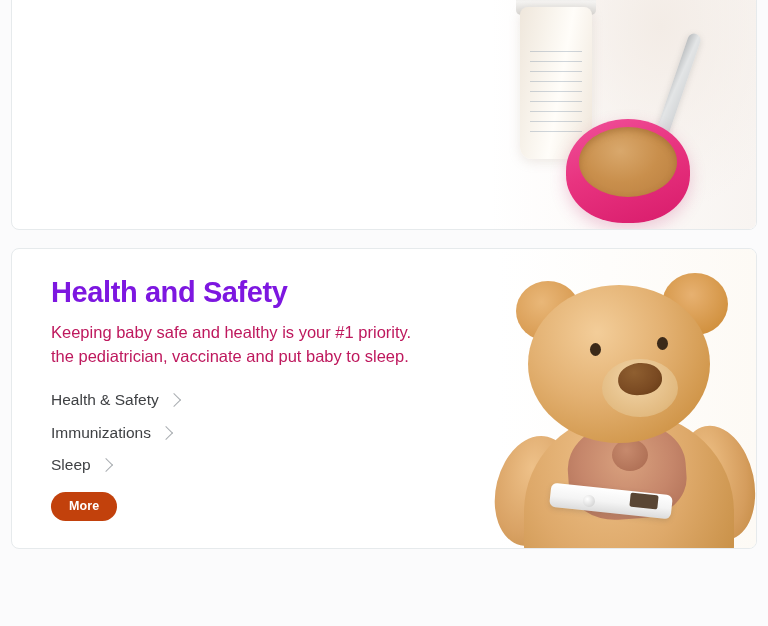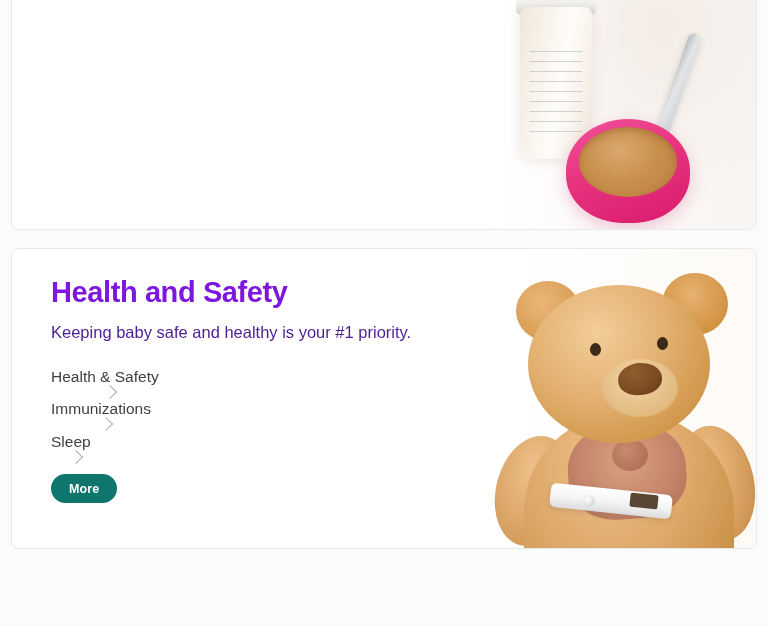--- a/index.html
+++ b/index.html
@@ -57,41 +57,40 @@
     font-family: "Liberation Sans", sans-serif;
     font-size: 29px;
     line-height: 34px;
     font-weight: bold;
     letter-spacing: -0.4px;
     color: #7d17e0;
   }
 
   
   .card-desc {
-    margin: 0 0 22px 0;
+    margin: 0 0 16px 0;
     font-size: 16.5px;
     line-height: 23.5px;
-    color: #4c1d95;
+    color: #be185d;
     max-width: 430px;
   }
   .card-desc span { display: block; }
 
   
   .link-list {
     list-style: none;
     margin: 0;
     padding: 0;
   }
   .link-item {
     display: flex;
     align-items: center;
     height: 32.5px;
     cursor: pointer;
     width: max-content;
-    flex-direction: column;
   }
   .link-label {
     font-size: 15.5px;
     line-height: 20px;
     color: #3f4144;
     white-space: nowrap;
   }
   .chev {
     display: inline-block;
     margin-left: 10px;
@@ -108,21 +107,21 @@
   
   .more-btn {
     display: inline-flex;
     align-items: center;
     justify-content: center;
     margin-top: 10px;
     height: 29px;
     padding: 0 18px;
     border: none;
     border-radius: 999px;
-    background: #0f766e;
+    background: #c2410c;
     color: #ffffff;
     font-family: "Liberation Sans", sans-serif;
     font-size: 12.5px;
     font-weight: bold;
     letter-spacing: 0.1px;
     cursor: pointer;
   }
 
   
   .photo {
@@ -364,20 +363,21 @@
         <div class="bear-nose"></div>
       </div>
     </div>
 
     <div class="card-body">
 
       <h2 class="card-title">Health and Safety</h2>
 
       <p class="card-desc">
         <span>Keeping baby safe and healthy is your #1 priority.</span>
+        <span>the pediatrician, vaccinate and put baby to sleep.</span>
       </p>
 
       <ul class="link-list">
         <li class="link-item">
           <span class="link-label">Health &amp; Safety</span>
           <span class="chev"></span>
         </li>
         <li class="link-item">
           <span class="link-label">Immunizations</span>
           <span class="chev"></span>

